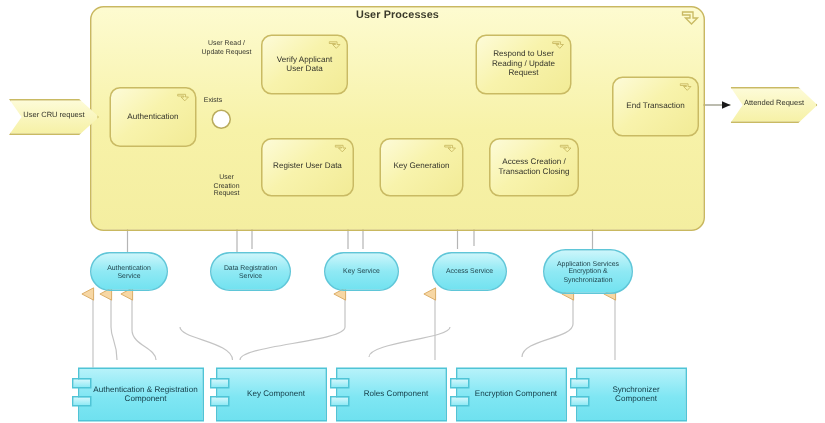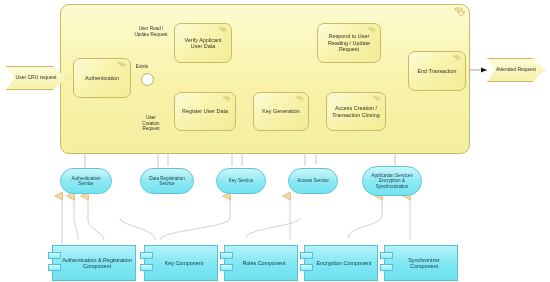--- a/index.html
+++ b/index.html
@@ -133,20 +133,21 @@
       <path d="M160,238 L160,238"></path>
       <path d="M290,240 L290,196" marker-end="url(#ahUp)"></path>
       <path d="M348,238 C348,226 382,226 382,216 L382,196" marker-end="url(#ahUp)"></path>
       <path d="M410,240 L410,196" marker-end="url(#ahUp)"></path>
       <path d="M155,240 C155,228 120,226 120,218"></path>
       <path d="M246,238 C246,228 300,226 300,218"></path>
     </g>
   </svg>
 
   <div class="node container-box" style="left:60px;top:4px;width:410px;height:150px;"></div>
+  <div class="container-title" style="left:60px;width:410px;">User Processes</div>
   <svg class="svg-layer" viewBox="0 0 550 282" xmlns="http://www.w3.org/2000/svg">
     <path d="M455,8 h7 v4 h3 l-4,4 l-4,-4 h3 v-2 h-5 z" fill="none" stroke="#c9ba63" stroke-width="0.9"></path>
   </svg>
 
   <div class="node flag" style="left:6px;top:66px;width:60px;height:24px;">
     <span>User CRU request</span>
   </div>
 
   <div class="node flag flag-r" style="left:487px;top:58px;width:58px;height:24px;">
     <span>Attended Request</span>

